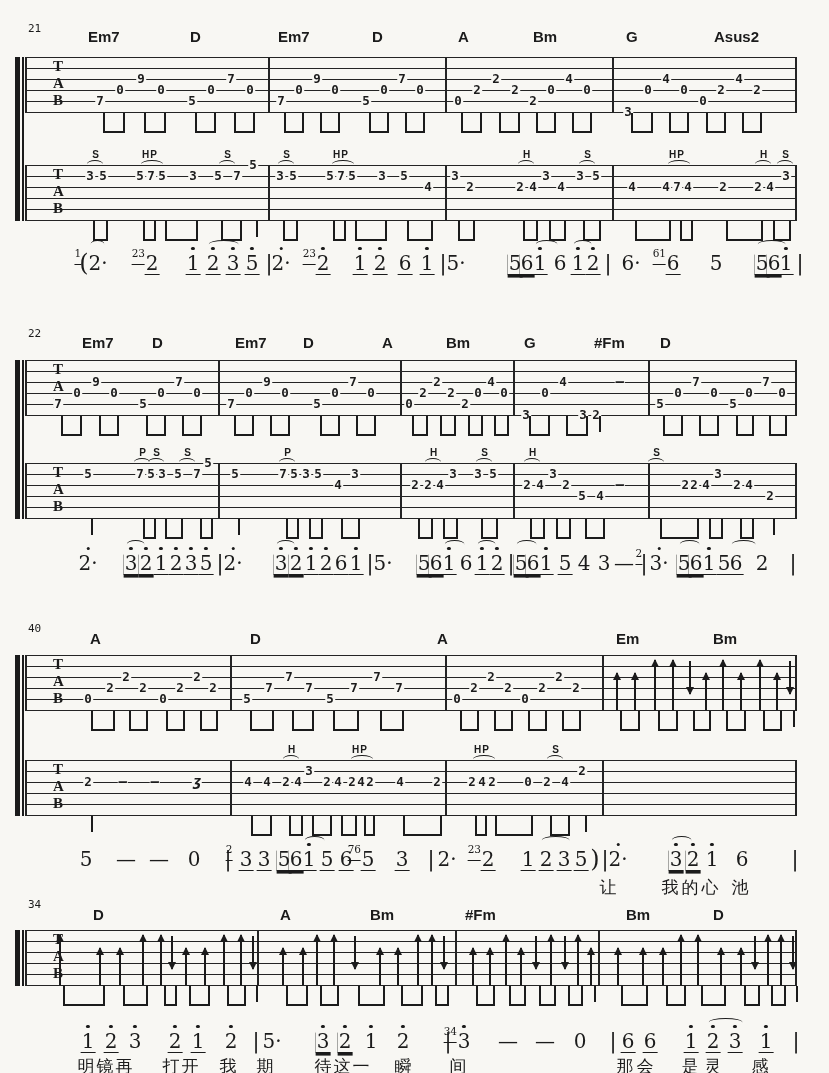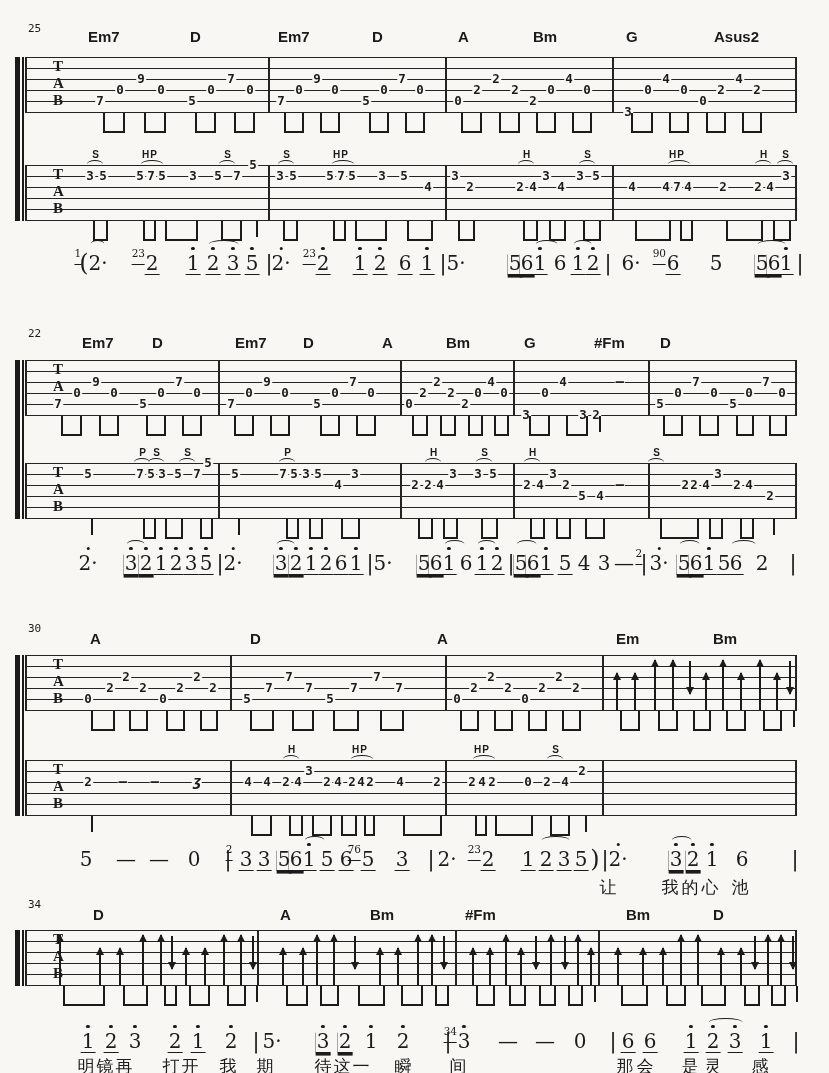--- a/index.html
+++ b/index.html
@@ -42,21 +42,21 @@
            border-radius:50% 50% 0 0;left:3px;}
   .jpbar{font-size:21px;font-family:"DejaVu Sans",sans-serif;}
   .jppar{font-size:24px;}
   .lyr{position:absolute;font-size:17px;transform:translate(-50%,0);
        font-family:"DejaVu Sans",sans-serif;}
 </style>
 </head>
 <body>
 
 <div id="sheet">
-    <div class="mnum" style="left: 28px; top: 22px;">25</div>
+    <div class="mnum" style="left: 28px; top: 22px;">21</div>
     <div class="chord" style="left: 88px; top: 28px;">Em7</div>
     <div class="chord" style="left: 190px; top: 28px;">D</div>
     <div class="chord" style="left: 278px; top: 28px;">Em7</div>
     <div class="chord" style="left: 372px; top: 28px;">D</div>
     <div class="chord" style="left: 458px; top: 28px;">A</div>
     <div class="chord" style="left: 533px; top: 28px;">Bm</div>
     <div class="chord" style="left: 626px; top: 28px;">G</div>
     <div class="chord" style="left: 714px; top: 28px;">Asus2</div>
     <div class="brack" style="left: 15px; top: 57px; height: 164px;"></div>
     <div class="brack2" style="left: 22px; top: 57px; height: 164px;"></div>
@@ -287,21 +287,21 @@
     <div class="jp jpbar" style="left: 443px; top: 252px;"><span class="n">|</span></div>
     <div class="jp" style="left: 456px; top: 252px;"><span class="n">5·</span></div>
     <div class="jp" style="left: 515px; top: 252px;"><span class="n ul2">5</span></div>
     <div class="jp" style="left: 527px; top: 252px;"><span class="n ul2">6</span></div>
     <div class="jp" style="left: 540px; top: 252px;"><span class="n ul1">1<div class="od"></div></span><div class="arc" style="width: 22px;"></div></div>
     <div class="jp" style="left: 560px; top: 252px;"><span class="n">6</span></div>
     <div class="jp" style="left: 578px; top: 252px;"><span class="n ul1">1<div class="od"></div></span><div class="arc" style="width: 18px;"></div></div>
     <div class="jp" style="left: 593px; top: 252px;"><span class="n ul1">2<div class="od"></div></span></div>
     <div class="jp jpbar" style="left: 608px; top: 252px;"><span class="n">|</span></div>
     <div class="jp" style="left: 631px; top: 252px;"><span class="n">6·</span></div>
-    <div class="jp" style="left: 673px; top: 252px;"><span class="n ul1">6</span><span class="g">90</span></div>
+    <div class="jp" style="left: 673px; top: 252px;"><span class="n ul1">6</span><span class="g">61</span></div>
     <div class="jp" style="left: 716px; top: 252px;"><span class="n">5</span></div>
     <div class="jp" style="left: 762px; top: 252px;"><span class="n ul2">5</span><div class="arc" style="width: 28px;"></div></div>
     <div class="jp" style="left: 774px; top: 252px;"><span class="n ul2">6</span></div>
     <div class="jp" style="left: 786px; top: 252px;"><span class="n ul1">1<div class="od"></div></span></div>
     <div class="jp jpbar" style="left: 800px; top: 252px;"><span class="n">|</span></div>
     <div class="mnum" style="left: 28px; top: 327px;">22</div>
     <div class="chord" style="left: 82px; top: 334px;">Em7</div>
     <div class="chord" style="left: 152px; top: 334px;">D</div>
     <div class="chord" style="left: 235px; top: 334px;">Em7</div>
     <div class="chord" style="left: 303px; top: 334px;">D</div>
@@ -566,21 +566,21 @@
     <div class="jp" style="left: 624px; top: 552px;"><span class="n">—</span></div>
     <div class="jp jpbar" style="left: 644px; top: 552px;"><span class="n">|</span></div>
     <div class="jp" style="left: 659px; top: 552px;"><span class="n">3·<div class="od"></div></span><span class="g">2</span></div>
     <div class="jp" style="left: 684px; top: 552px;"><span class="n ul2">5</span><div class="arc" style="width: 20px;"></div></div>
     <div class="jp" style="left: 696px; top: 552px;"><span class="n ul2">6</span></div>
     <div class="jp" style="left: 709px; top: 552px;"><span class="n ul1">1<div class="od"></div></span></div>
     <div class="jp" style="left: 724px; top: 552px;"><span class="n ul1">5</span></div>
     <div class="jp" style="left: 736px; top: 552px;"><span class="n ul1">6</span><div class="arc" style="width: 24px;"></div></div>
     <div class="jp" style="left: 762px; top: 552px;"><span class="n">2</span></div>
     <div class="jp jpbar" style="left: 793px; top: 552px;"><span class="n">|</span></div>
-    <div class="mnum" style="left: 28px; top: 622px;">30</div>
+    <div class="mnum" style="left: 28px; top: 622px;">40</div>
     <div class="chord" style="left: 90px; top: 630px;">A</div>
     <div class="chord" style="left: 250px; top: 630px;">D</div>
     <div class="chord" style="left: 437px; top: 630px;">A</div>
     <div class="chord" style="left: 616px; top: 630px;">Em</div>
     <div class="chord" style="left: 713px; top: 630px;">Bm</div>
     <div class="brack" style="left: 15px; top: 655px; height: 161px;"></div>
     <div class="brack2" style="left: 22px; top: 655px; height: 161px;"></div>
     <div class="sline" style="left: 25px; top: 655px; width: 770px;"></div>
     <div class="sline" style="left: 25px; top: 666px; width: 770px;"></div>
     <div class="sline" style="left: 25px; top: 677px; width: 770px;"></div>

